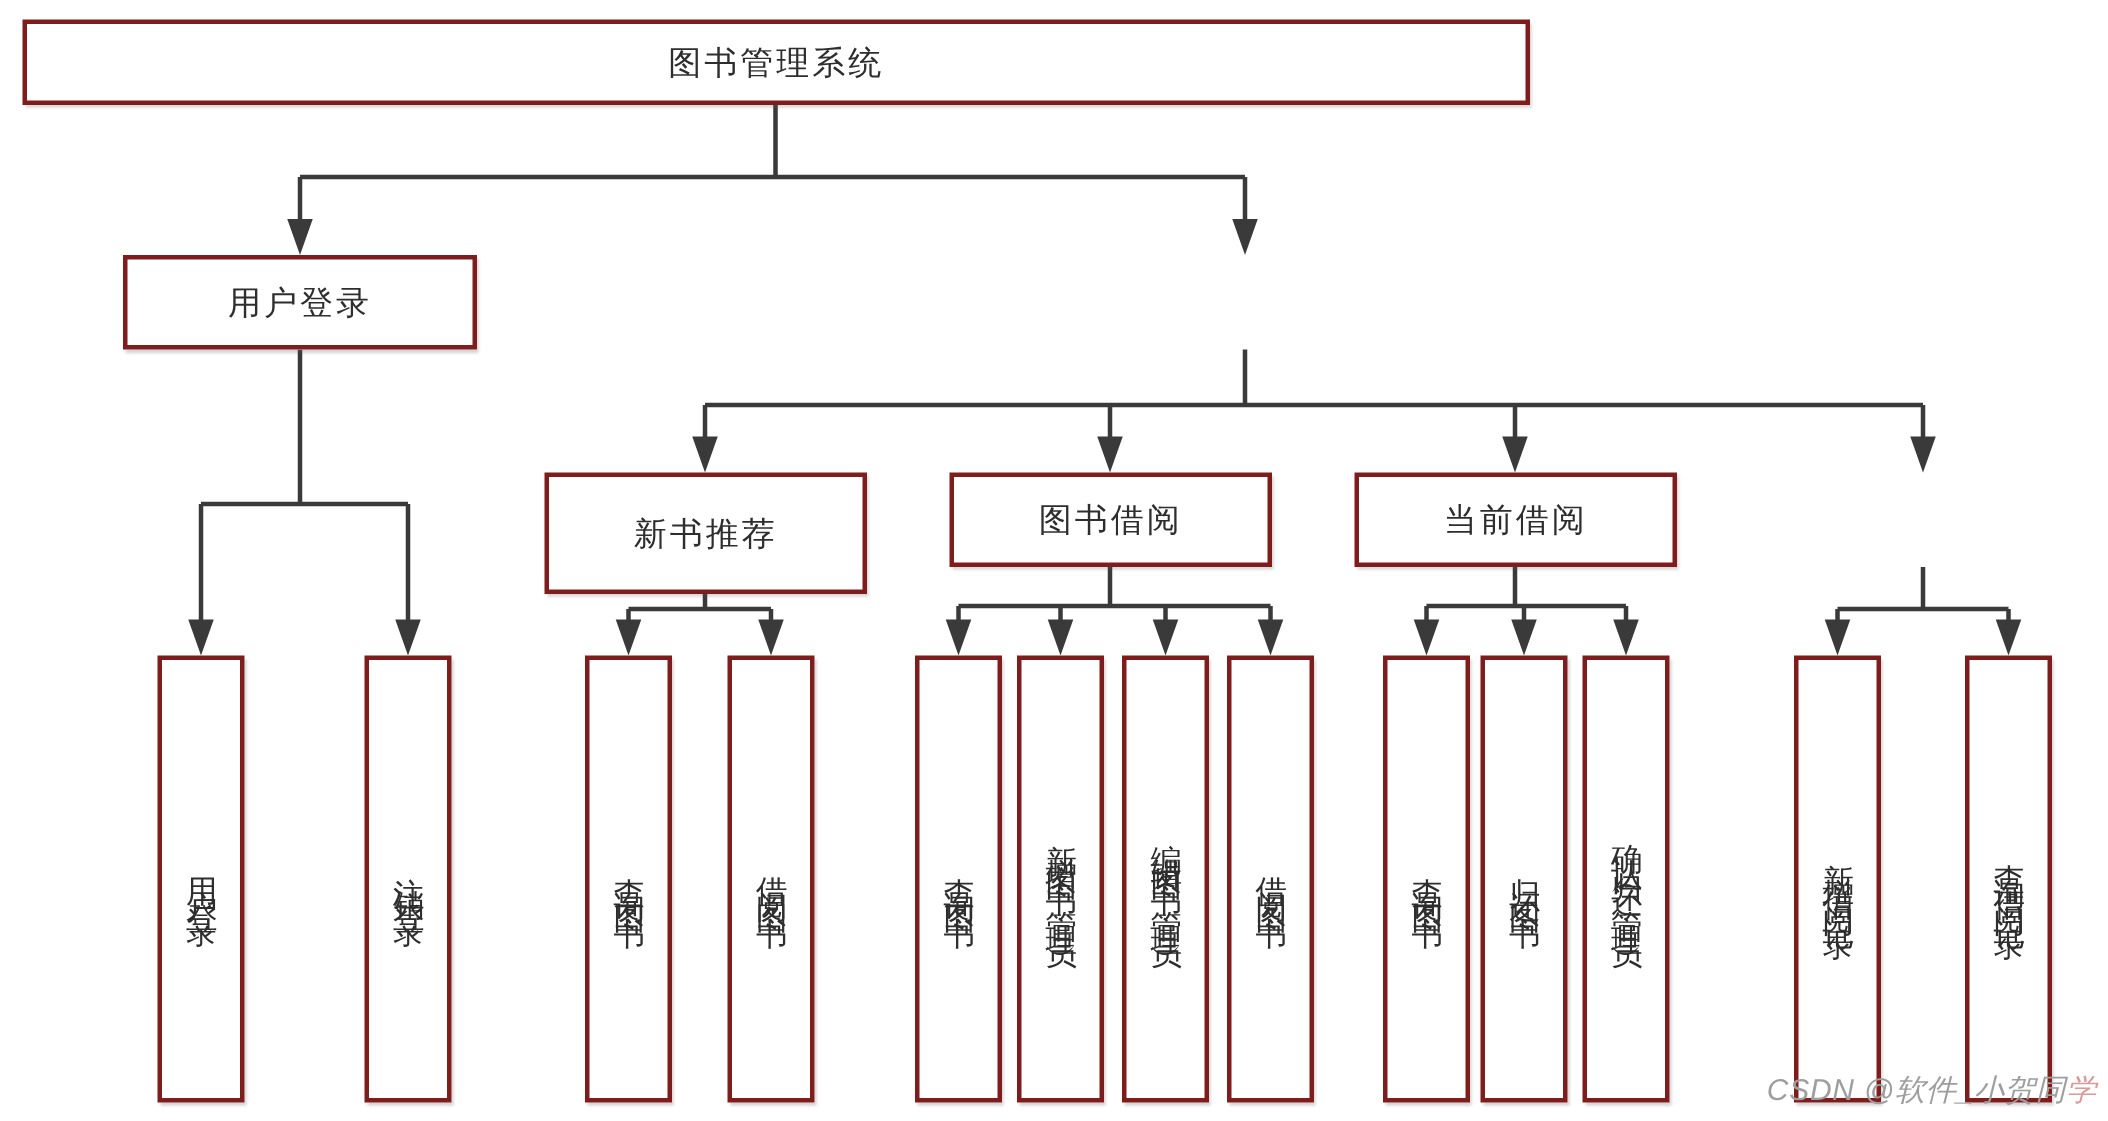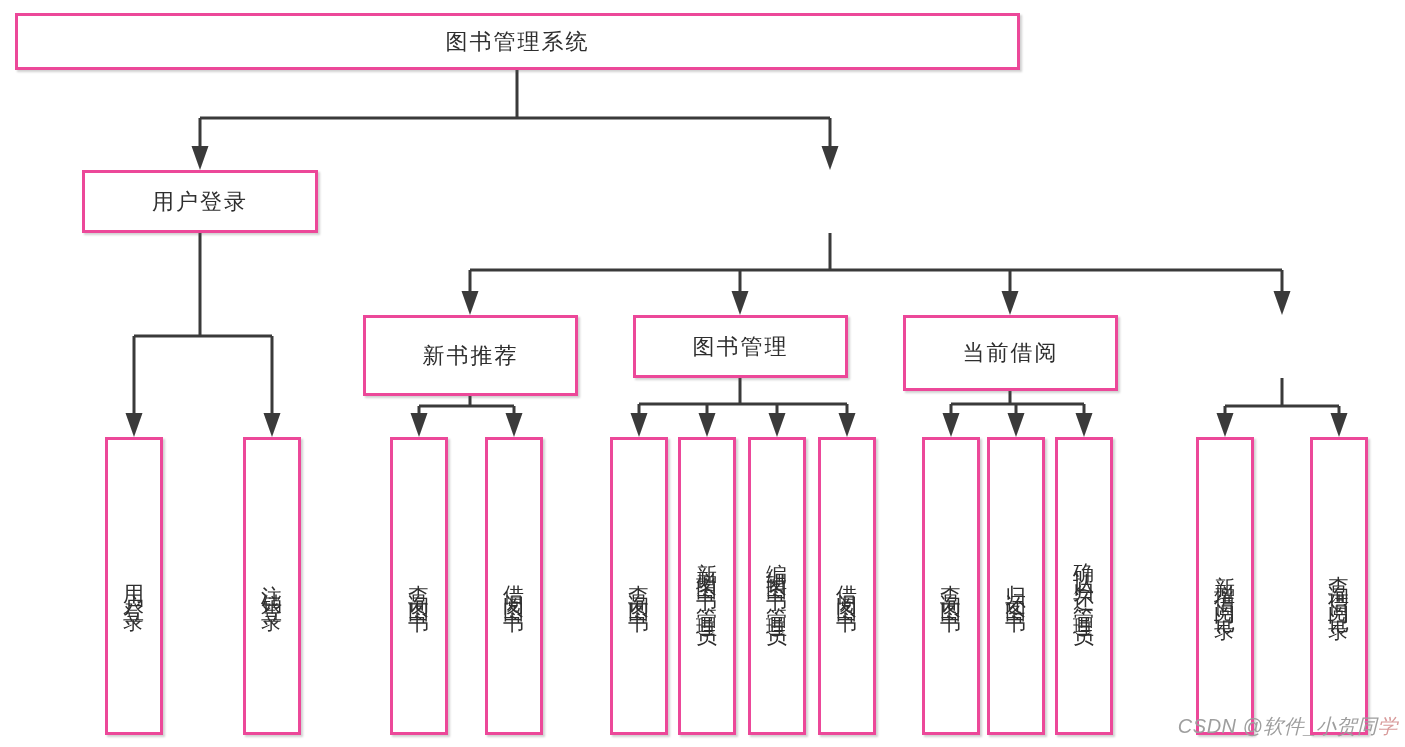--- a/index.html
+++ b/index.html
@@ -9,21 +9,21 @@
     height: 747px;
     background: #ffffff;
     font-family: "Liberation Sans", "DejaVu Sans", sans-serif;
     overflow: hidden;
   }
   #wires { position: absolute; left: 0; top: 0; width: 1405px; height: 747px; }
   .node {
     position: absolute;
     box-sizing: border-box;
     background: #ffffff;
-    border: 3px solid #ec4899;
+    border: 3px solid #7f1d1d;
     box-shadow: 1.5px 2px 2px rgba(90,90,90,0.28);
     display: flex;
     align-items: center;
     justify-content: center;
     color: #2e2e2e;
     z-index: 2;
   }
   .node.h span {
     font-size: 22px;
     letter-spacing: 2px;
@@ -94,23 +94,23 @@
   </div>
 
   <div class="node h" style="left:82px; top:170px; width:236px; height:63px">
     <span>用户登录</span>
   </div>
 
   <div class="node h" style="left:363px; top:315px; width:215px; height:81px">
     <span>新书推荐</span>
   </div>
   <div class="node h" style="left:633px; top:315px; width:215px; height:63px">
-    <span>图书管理</span>
+    <span>图书借阅</span>
   </div>
-  <div class="node h" style="left:903px; top:315px; width:215px; height:76px">
+  <div class="node h" style="left:903px; top:315px; width:215px; height:63px">
     <span>当前借阅</span>
   </div>
 
   <div class="node v" style="left:105px; top:437px; width:58px; height:298px">
     <span>用户登录</span>
   </div>
   <div class="node v" style="left:243px; top:437px; width:58px; height:298px">
     <span>注销登录</span>
   </div>
 

